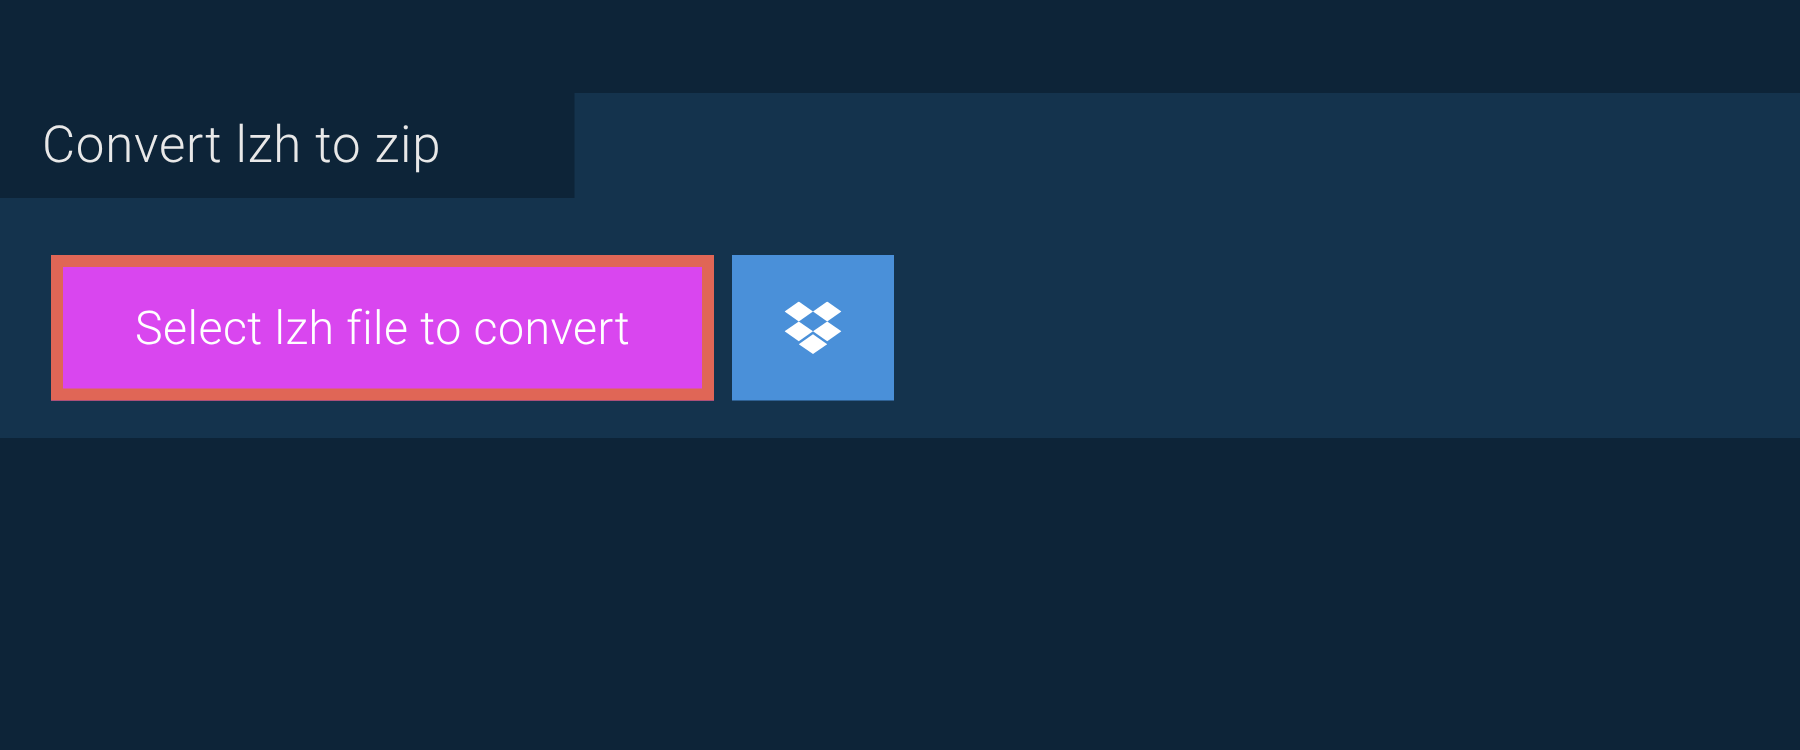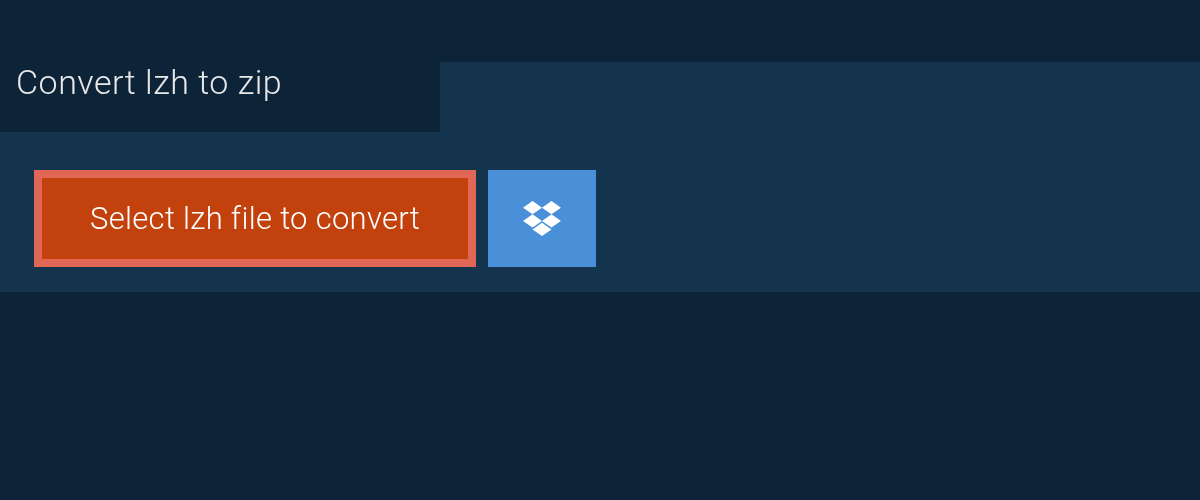--- a/index.html
+++ b/index.html
@@ -19,43 +19,43 @@
       top: 62px;
       left: 0;
       width: 1200px;
       height: 230px;
       background: #14334d;
     }
     .tab {
       position: absolute;
       top: 62px;
       left: 0;
-      width: 440px;
+      width: 383px;
       height: 70px;
       background: #0d2438;
       display: flex;
-      align-items: flex-start;
-      padding-left: 16px;
+      align-items: center;
+      padding-left: 28px;
     }
     .tab-text {
       color: #e8e8e8;
       font-size: 34px;
       font-weight: 300;
       letter-spacing: 0.5px;
     }
     .button-row {
       position: absolute;
       top: 170px;
       left: 34px;
       display: flex;
       gap: 12px;
       align-items: stretch;
     }
     .select-button {
-      background: #c2410c;
+      background: #d946ef;
       border: 8px solid #e06656;
       color: #ffffff;
       font-size: 31px;
       font-weight: 300;
       padding: 22px 48px;
       cursor: pointer;
       font-family: inherit;
       letter-spacing: 0.3px;
     }
     .dropbox-button {

